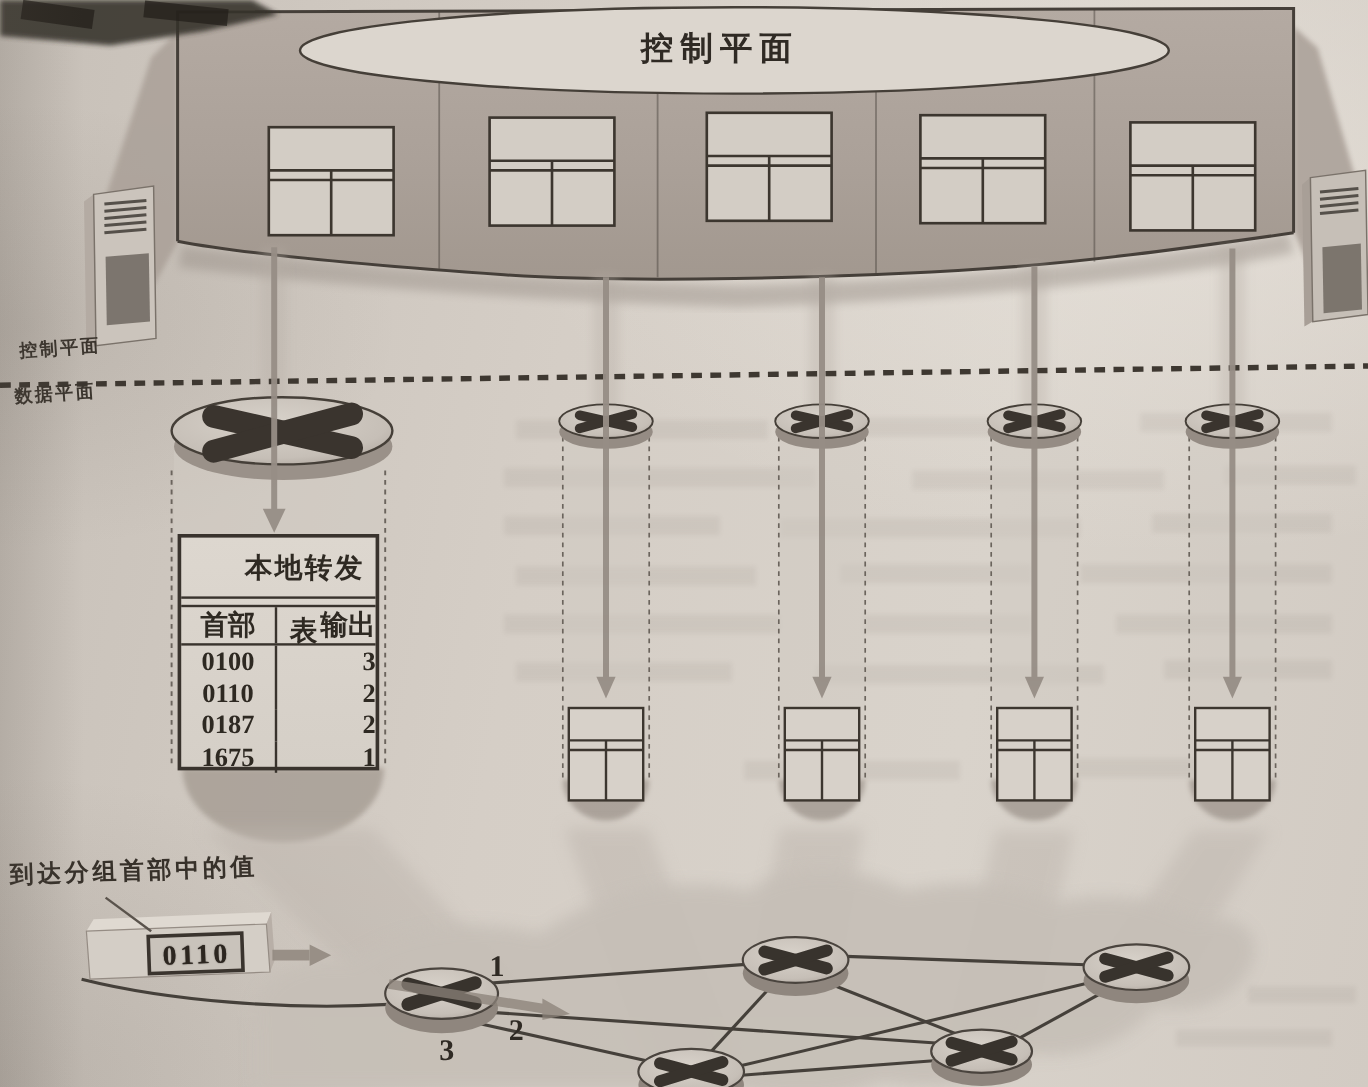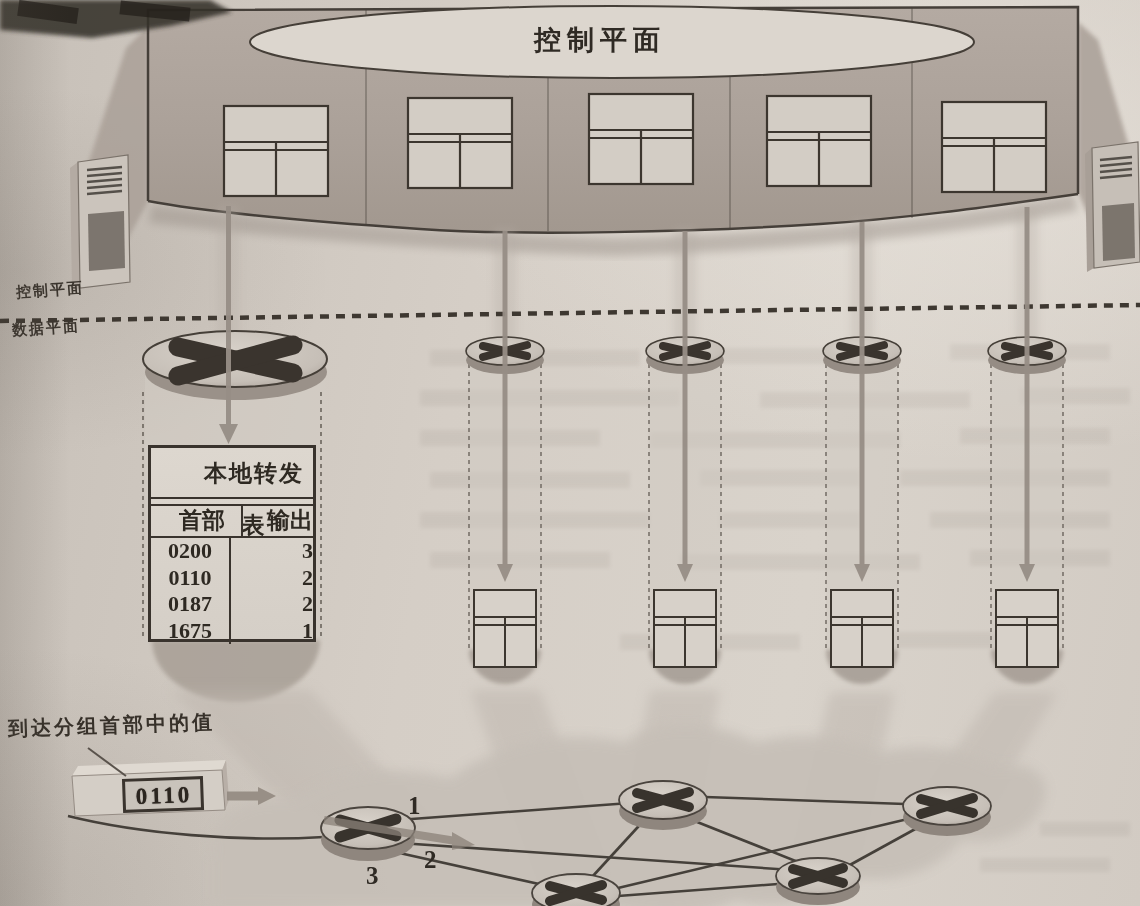--- a/index.html
+++ b/index.html
@@ -29,21 +29,21 @@
   .port-2{left:424px;top:846px;}
   .port-3{left:366px;top:862px;}
   
   .fwd-table{position:absolute;left:148px;top:445px;width:168px;height:197px;
     border:3px solid #39332d;background:linear-gradient(180deg,#ddd7cf,#d5cfc7);
     box-sizing:border-box;color:#2e2922;}
   .fwd-title{height:49px;line-height:52px;text-align:center;font-size:23px;font-weight:bold;letter-spacing:2px;margin-left:44px;}
   .fwd-sep{height:5px;border-top:2.5px solid #39332d;border-bottom:2.5px solid #39332d;}
   .fwd-row{display:flex;}
   .fwd-head .cell{font-weight:bold;font-size:23px;line-height:30px;}
-  .fwd-head{border-bottom:2.5px solid #39332d;padding-left:12px;}
+  .fwd-head{border-bottom:2.5px solid #39332d;}
   .cell{text-align:center;}
   .c1{width:78px;}
   .c2{flex:1;border-left:2.5px solid #39332d;text-align:right;}
   .fwd-body .fwd-row .cell{font-size:22px;line-height:26.5px;font-weight:bold;}
   .vignette{position:absolute;pointer-events:none;}
 </style>
 </head>
 <body>
 
 <div class="page">
@@ -423,21 +423,21 @@
 
 <div class="fwd-table">
   <div class="fwd-title">本地转发表</div>
   <div class="fwd-sep"></div>
   <div class="fwd-row fwd-head">
     <div class="cell c1">首部</div>
     <div class="cell c2">输出</div>
   </div>
   <div class="fwd-body">
     <div class="fwd-row">
-      <div class="cell c1">0200</div>
+      <div class="cell c1">0100</div>
       <div class="cell c2">3</div>
     </div>
     <div class="fwd-row">
       <div class="cell c1">0110</div>
       <div class="cell c2">2</div>
     </div>
     <div class="fwd-row">
       <div class="cell c1">0187</div>
       <div class="cell c2">2</div>
     </div>

